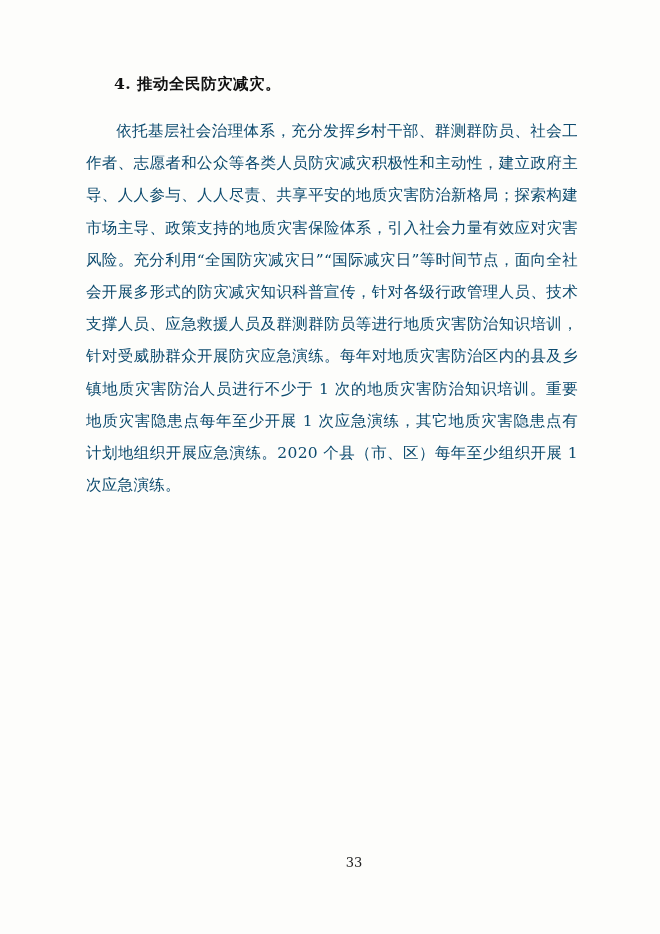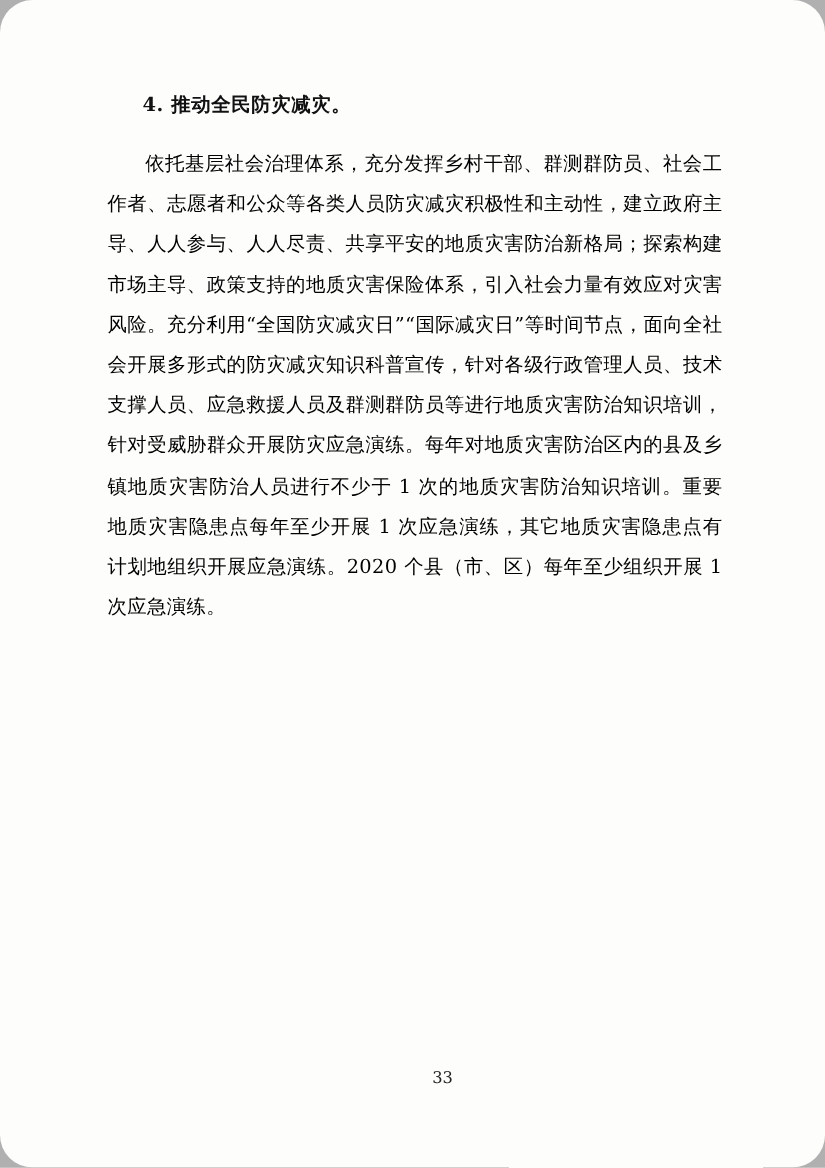--- a/index.html
+++ b/index.html
@@ -10,21 +10,20 @@
   body {
     font-family: "DejaVu Serif", "Liberation Serif", serif;
   }
   .page {
     position: relative;
     width: 660px;
     height: 934px;
     background: #fdfdfb;
     overflow: hidden;
     box-sizing: border-box;
-    border-radius: 26px;
   }
   .content {
     position: absolute;
     left: 86px;
     top: 72px;
     width: 492px;
   }
   .heading {
     font-weight: bold;
     font-size: 15.5px;
@@ -32,21 +31,21 @@
     margin: 0 0 0 0;
     padding-left: 28px;
     letter-spacing: 0.5px;
     color: #111;
   }
   .para {
     font-size: 15.5px;
     line-height: 2.08;
     text-align: justify;
     text-justify: inter-ideograph;
-    color: #000000;
+    color: #0c4a6e;
     margin: 0;
     letter-spacing: 0.3px;
   }
   .para.first {
     margin-top: 18px;
   }
   .para.second {
     margin-top: 6px;
   }
   .para .indent {

